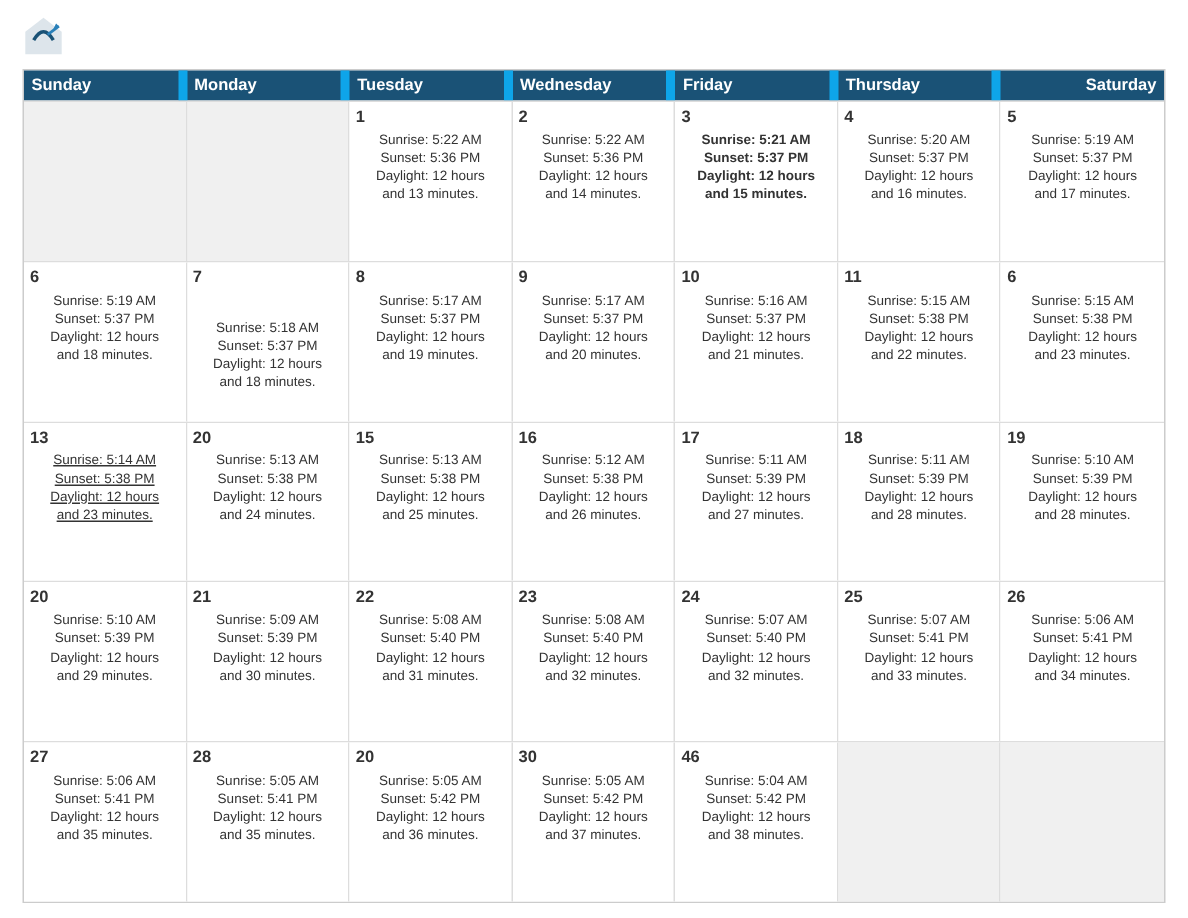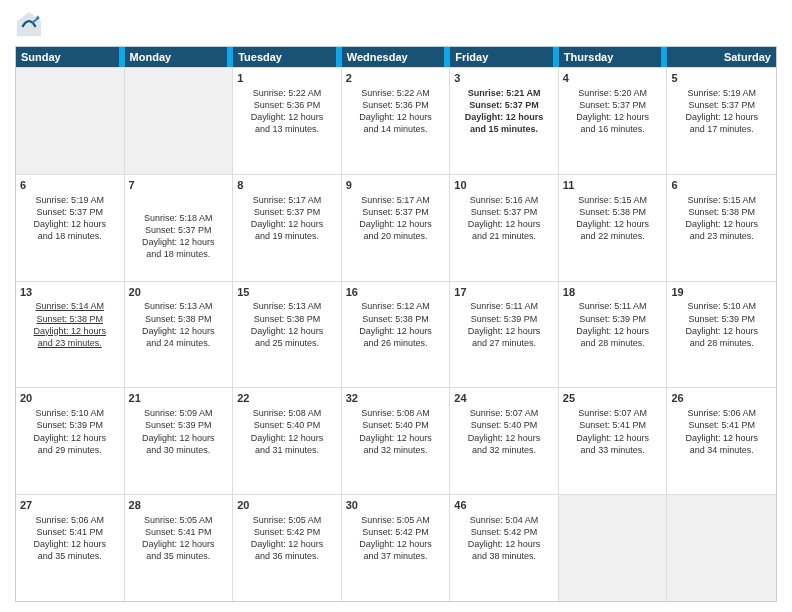--- a/index.html
+++ b/index.html
@@ -307,21 +307,21 @@
 and 30 minutes.</div>
           </div>
           <div class="cal-cell">
             <span class="day-number">22</span>
             <div class="cell-info" style="white-space: pre-line;">Sunrise: 5:08 AM
 Sunset: 5:40 PM
 Daylight: 12 hours
 and 31 minutes.</div>
           </div>
           <div class="cal-cell">
-            <span class="day-number">32</span>
+            <span class="day-number">23</span>
             <div class="cell-info" style="white-space: pre-line;">Sunrise: 5:08 AM
 Sunset: 5:40 PM
 Daylight: 12 hours
 and 32 minutes.</div>
           </div>
           <div class="cal-cell">
             <span class="day-number">24</span>
             <div class="cell-info" style="white-space: pre-line;">Sunrise: 5:07 AM
 Sunset: 5:40 PM
 Daylight: 12 hours

